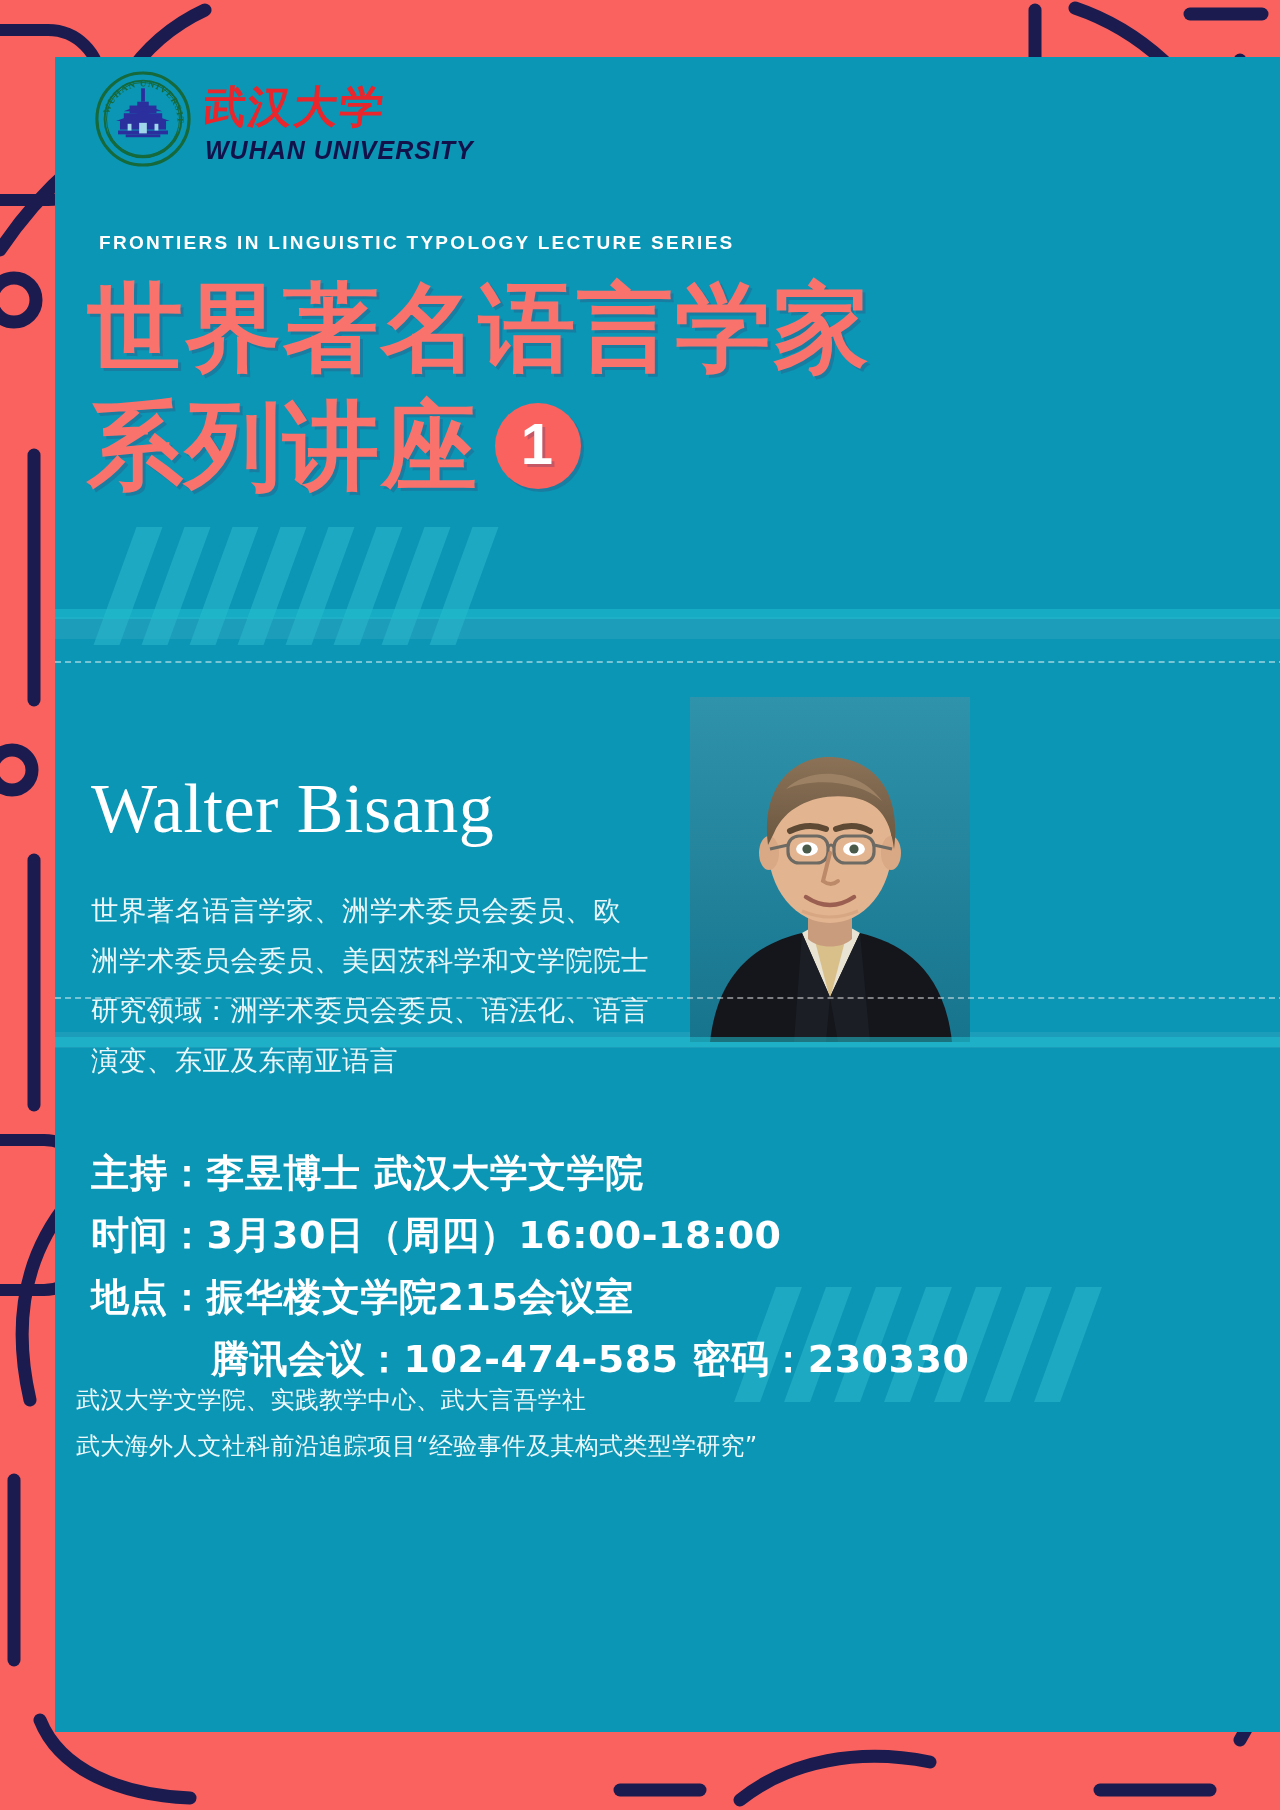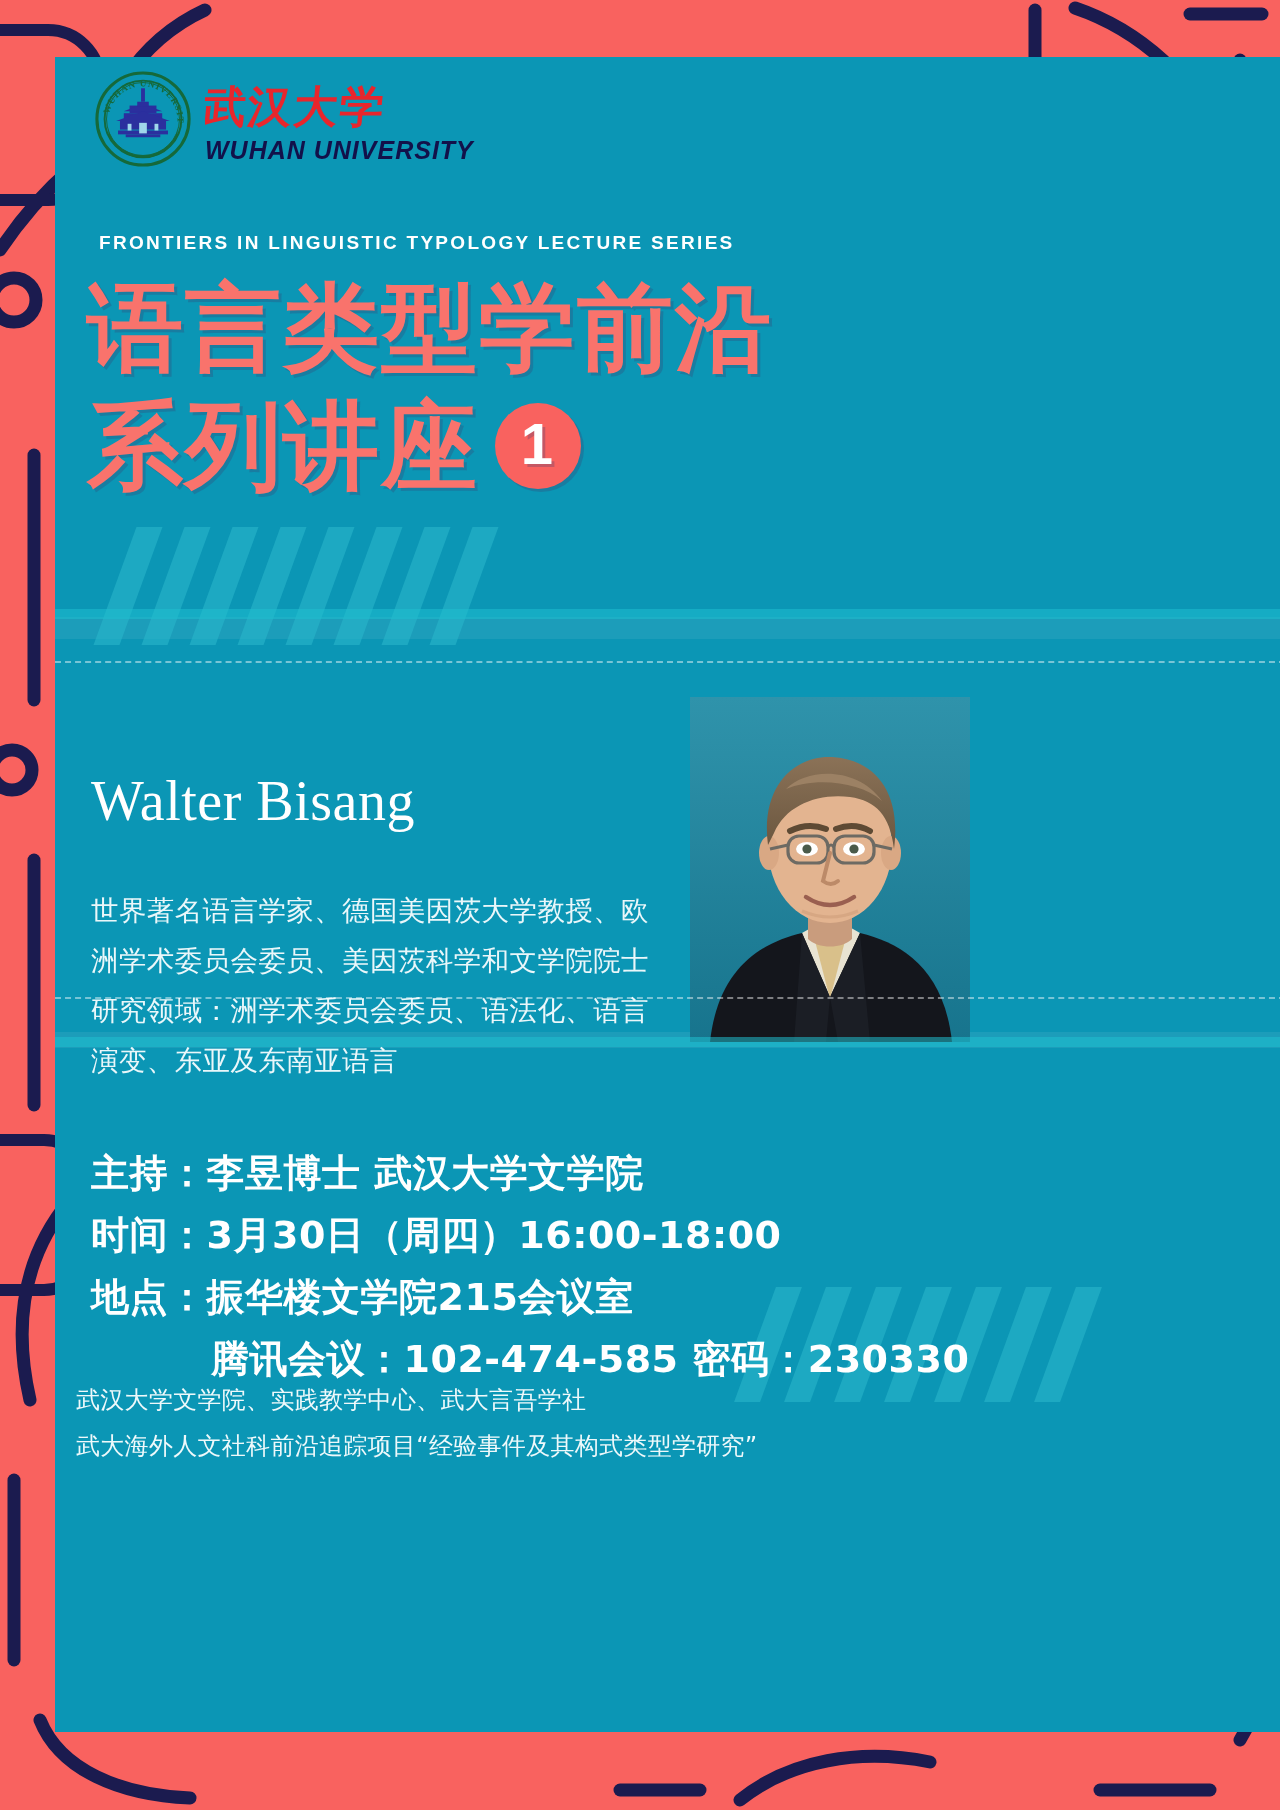--- a/index.html
+++ b/index.html
@@ -89,21 +89,21 @@
     font-size:63px;
     line-height:96px;
     letter-spacing:.3px;
   }
 
   
   .speaker-name{
     position:absolute;left:36px;top:712px;
     color:#ffffff;
     font-family:"Liberation Serif", serif;
-    font-size:56px;letter-spacing:.5px;
+    font-size:70px;letter-spacing:.5px;
   }
   .bio{
     position:absolute;left:36px;top:828px;width:640px;
     color:#eaf7fa;
     font-family:"DejaVu Sans", sans-serif;
     font-size:27.5px;
     line-height:50px;
     letter-spacing:.4px;
   }
 
@@ -255,35 +255,35 @@
             <text x="0" y="44" font-family="'DejaVu Sans',sans-serif" font-size="44" fill="#e8262c" font-weight="bold" transform="skewX(-6)" letter-spacing="2">武汉大学</text>
           </svg>
         </div>
         <div class="logo-en">WUHAN UNIVERSITY</div>
       </div>
     </div>
 
     <div class="kicker">FRONTIERS IN LINGUISTIC TYPOLOGY LECTURE SERIES</div>
 
     <div class="cn-title">
-      <div class="l1">语言类型学前沿</div>
+      <div class="l1">世界著名语言学家</div>
       <div class="l2">
         <span>系列讲座</span>
         <span class="badge">1</span>
       </div>
     </div>
 
 
     <div class="rule-dash" style="left:0px;top:604px;width:1230px;"></div>
     <div class="rule-solid" style="left:0px;top:552px;width:1230px;"></div>
 
     <div class="speaker-name">Walter Bisang</div>
 
     <div class="bio">
-      <div>世界著名语言学家、德国美因茨大学教授、欧</div>
+      <div>世界著名语言学家、洲学术委员会委员、欧</div>
       <div>洲学术委员会委员、美因茨科学和文学院院士</div>
       <div>研究领域：洲学术委员会委员、语法化、语言</div>
       <div>演变、东亚及东南亚语言</div>
     </div>
 
     <div class="photo">
       <svg width="280" height="345" viewBox="0 0 280 345">
         <defs>
           <linearGradient id="bgph" x1="0" y1="0" x2="0" y2="1">
             <stop offset="0" stop-color="#2f93ab"></stop>

